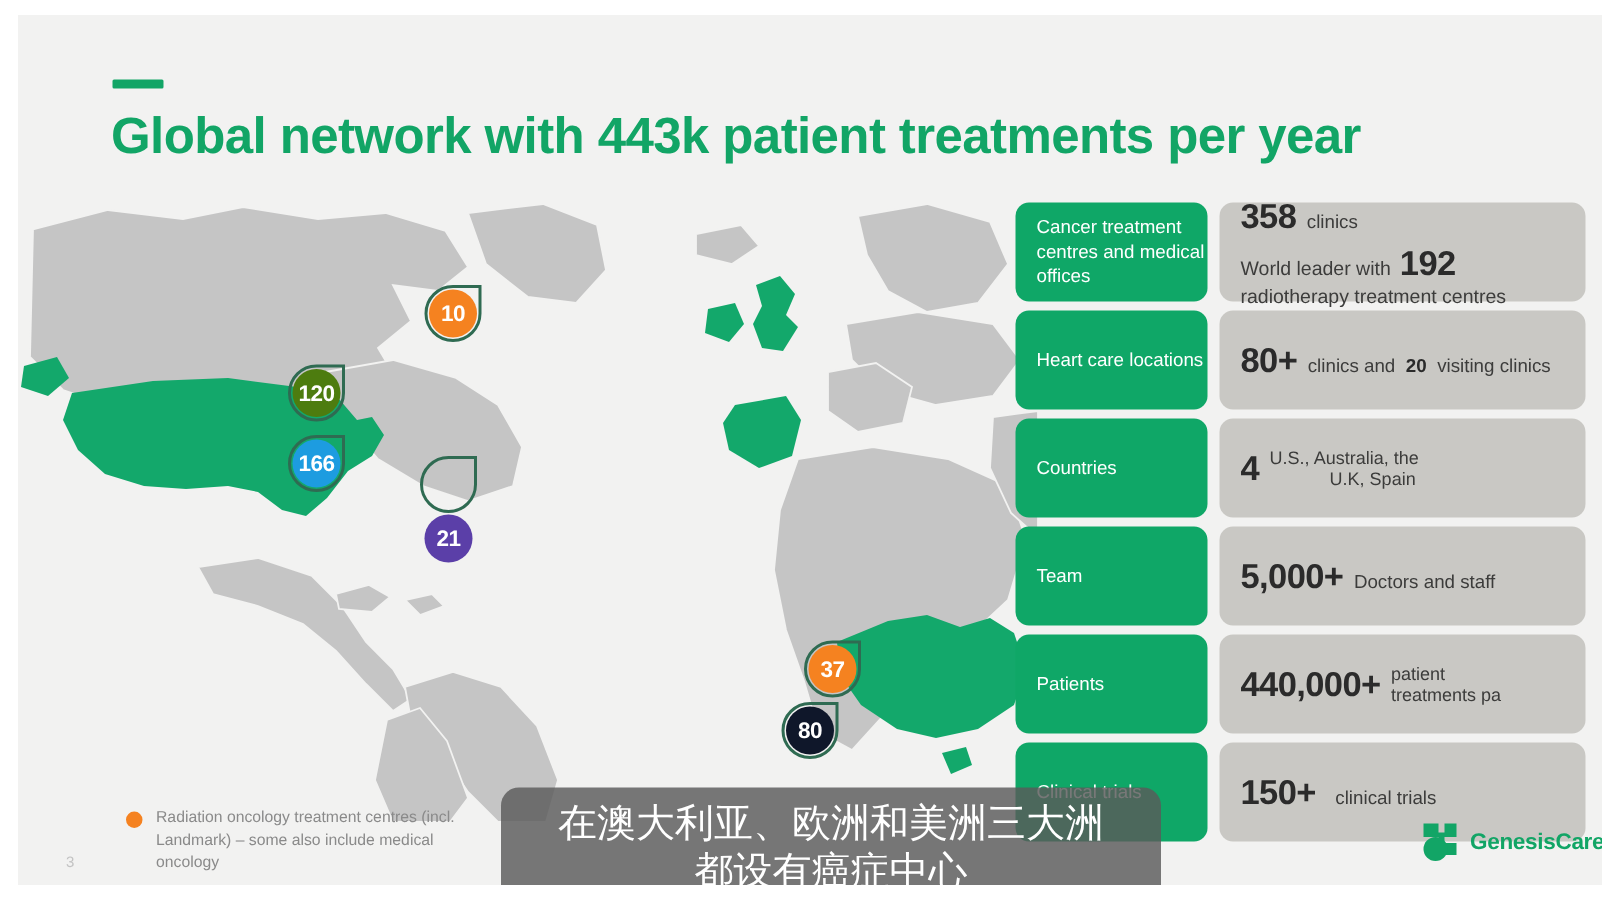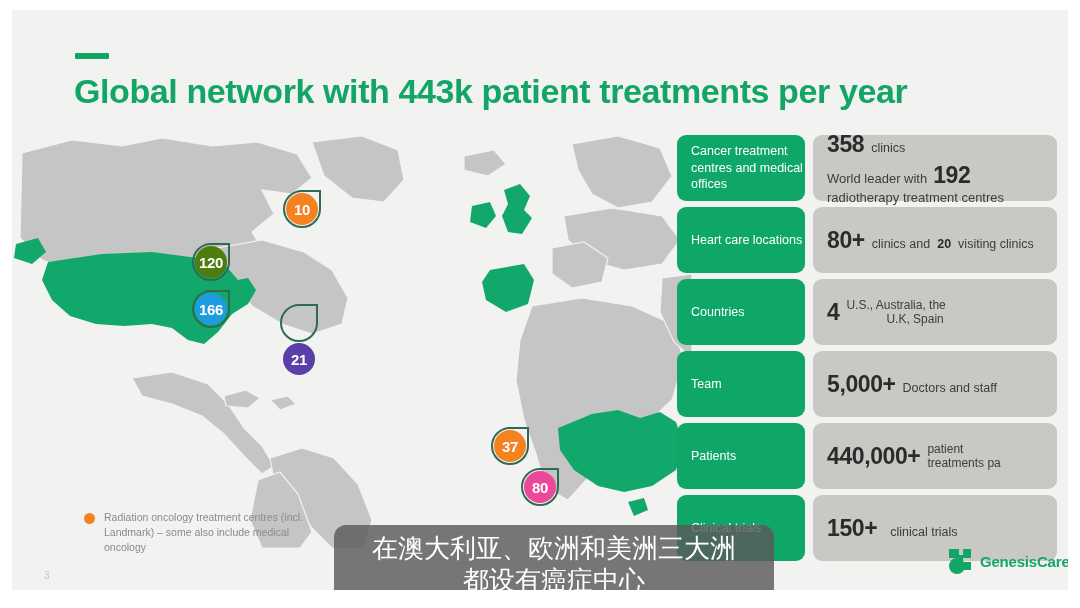--- a/index.html
+++ b/index.html
@@ -34,21 +34,21 @@
               justify-content:center;padding:0 14px;box-sizing:border-box;color:#3c3c3b;}
   .big{font-size:23px;font-weight:bold;color:#2b2b2b;letter-spacing:-0.4px;}
   .sm{font-size:12.5px;color:#3c3c3b;}
   .line{display:flex;align-items:baseline;gap:7px;}
   .line2{display:flex;align-items:baseline;gap:6px;margin-top:4px;font-size:13px;color:#3c3c3b;}
   .stack{display:flex;align-items:center;gap:7px;}
   .stack-txt{font-size:12px;line-height:1.2;color:#3c3c3b;}
   .b{font-weight:bold;color:#2b2b2b;}
 
   
-  .legend{position:absolute;left:72px;top:500px;display:flex;gap:58px;}
+  .legend{position:absolute;left:72px;top:528px;display:flex;gap:58px;}
   .leg{display:flex;gap:9px;width:235px;}
   .leg-dot{width:11px;height:11px;border-radius:50%;margin-top:3px;flex:none;}
   .leg-txt{font-size:10.5px;line-height:1.42;color:#8a8a8a;}
 
   
   .pageno{position:absolute;left:32px;top:560px;font-size:10px;color:#c3c3c3;}
 
   
   .logo{position:absolute;left:934px;top:536px;display:flex;align-items:center;gap:4px;}
   .logo-txt{font-size:15px;font-weight:bold;color:#12a566;letter-spacing:-0.2px;}
@@ -131,27 +131,27 @@
     <div class="dot" style="background:#4d7c0f;">120</div>
   </div>
   <div class="marker" style="left:180px;top:280px;">
     <div class="ring"></div>
     <div class="dot" style="background:#1d9ce0;">166</div>
   </div>
   <div class="marker" style="left:268px;top:294px;">
     <div class="ring"></div>
     <div class="dot" style="background:#5b3fa8;margin-top:36px;">21</div>
   </div>
-  <div class="marker" style="left:479px;top:417px;">
+  <div class="marker" style="left:524px;top:417px;">
     <div class="ring"></div>
     <div class="dot" style="background:#f58220;">37</div>
   </div>
   <div class="marker" style="left:509px;top:458px;">
     <div class="ring"></div>
-    <div class="dot" style="background:#ec4899;">80</div>
+    <div class="dot" style="background:#0f172a;">80</div>
   </div>
 
   <div class="stats">
 
     <div class="stat-row">
       <div class="stat-label">Cancer treatment centres and medical offices</div>
       <div class="stat-value">
         <div class="line">
           <span class="big">358</span>
           <span class="sm">clinics</span>

